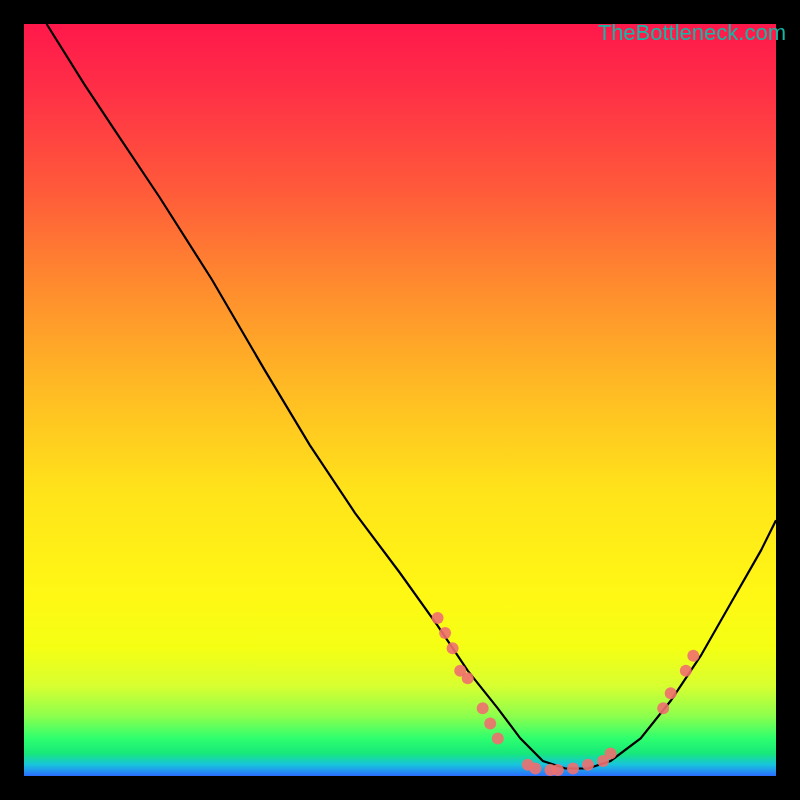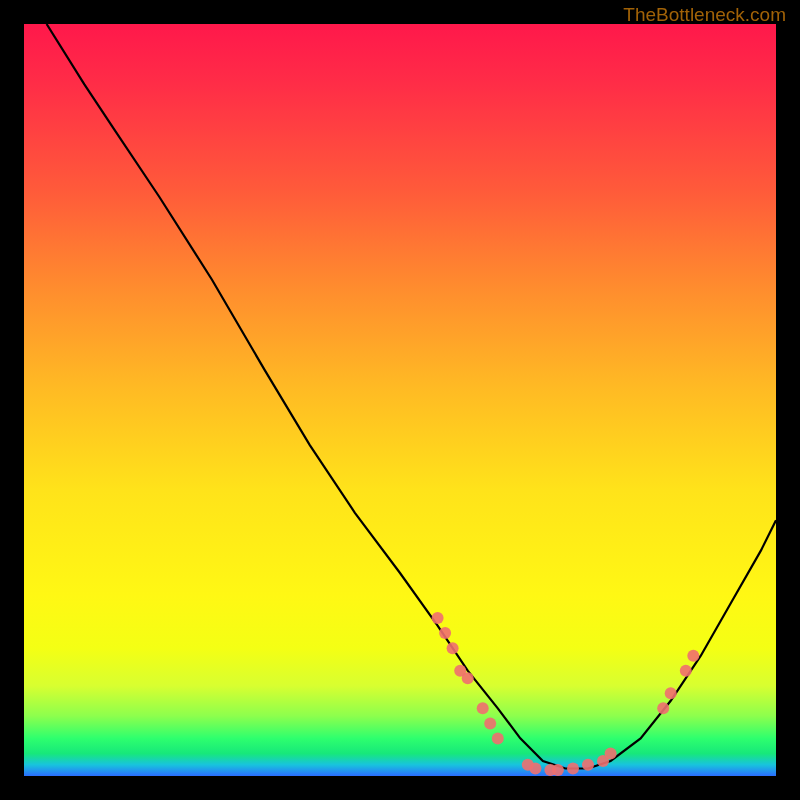--- a/index.html
+++ b/index.html
@@ -7,24 +7,24 @@
     padding: 0;
     width: 800px;
     height: 800px;
     background: #000;
     font-family: Arial, Helvetica, sans-serif;
     position: relative;
     overflow: hidden;
   }
   .watermark {
     position: absolute;
-    top: 4px;
+    top: 20px;
     right: 14px;
-    color: #a16207;
-    font-size: 19px;
+    color: #14b8a6;
+    font-size: 22px;
     font-weight: 400;
     z-index: 10;
   }
   .plot-frame {
     position: absolute;
     left: 24px;
     top: 24px;
     width: 752px;
     height: 752px;
     background: #fff;

